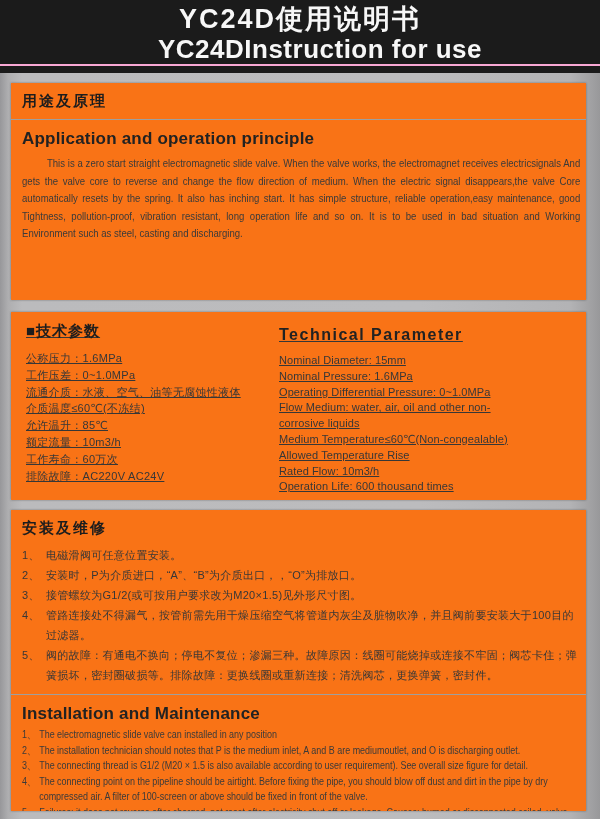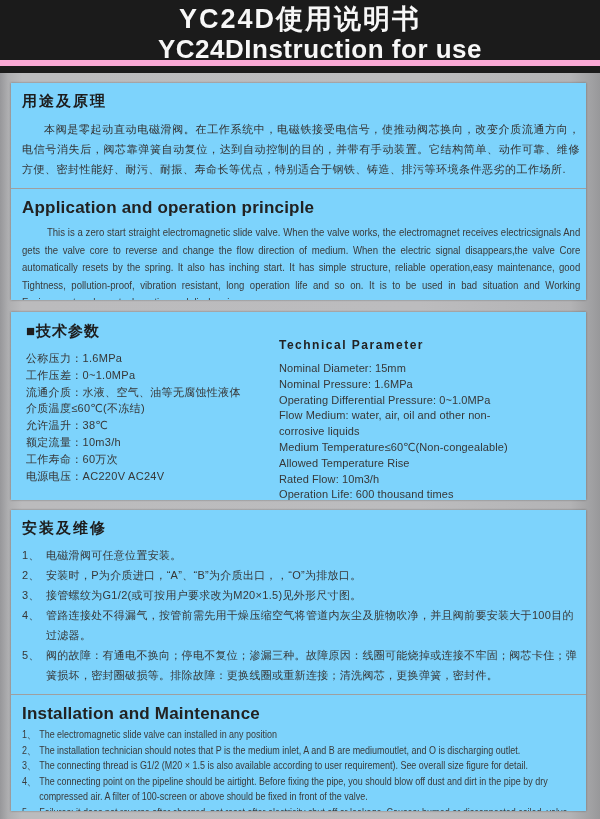--- a/index.html
+++ b/index.html
@@ -11,36 +11,36 @@
     color: #373737;
   }
 
   
   .header {
     height: 66px;
     background: #1b1b1b;
     color: #f7f7f7;
     text-align: center;
     padding-top: 3px;
-    border-bottom: 6px solid #f9a8d4;
+    border-bottom: 2px solid #f9a8d4;
   }
   .header-strip { height: 7px; background: #1b1b1b; }
   .title-zh { font-size: 27px; font-weight: bold; letter-spacing: 2px; line-height: 32px; }
   .title-en { font-size: 26px; font-weight: bold; letter-spacing: 0.5px; line-height: 29px; margin-left: 40px; }
 
   
   .box {
     margin: 0 14px 0 11px;
-    background: #7dd3fc;
+    background: #f97316;
     padding: 8px 6px 8px 11px;
     box-shadow: 0 0 2px rgba(40,40,40,0.45);
     overflow: hidden;
   }
   .box1 { margin-top: 10px; height: 217px; }
-  .box2 { margin-top: 12px; height: 188px; display: flex; }
+  .box2 { margin-top: 12px; height: 188px; display: flex; text-decoration: underline; }
   .box3 { margin-top: 10px; height: 301px; }
 
   .h-zh { font-size: 15px; font-weight: bold; color: #1d1d1d; line-height: 19px; letter-spacing: 2px; }
   .h-en { font-size: 17px; font-weight: bold; color: #222; line-height: 21px; letter-spacing: 0.2px; }
 
   .p-zh {
     margin-top: 9px;
     font-size: 11px;
     line-height: 20px;
     text-indent: 2em;
@@ -61,21 +61,21 @@
     color: #3a3a3a;
     width: 115%;
     transform: scaleX(0.87);
     transform-origin: 0 0;
   }
 
   
   .col-zh { width: 257px; flex: 0 0 auto; padding-left: 4px; }
   .col-en { flex: 1; }
   .tp-h-zh { font-size: 15px; font-weight: bold; color: #1d1d1d; margin: 2px 0 9px; letter-spacing: 1px; }
-  .tp-h-en { font-size: 12px; font-weight: bold; color: #222; margin: 18px 0 9px; letter-spacing: 1.5px; }
+  .tp-h-en { font-size: 16px; font-weight: bold; color: #222; margin: 6px 0 9px; letter-spacing: 1.5px; }
   .col-zh .tp-line { font-size: 11px; line-height: 16.8px; letter-spacing: 0.3px; }
   .col-en .tp-line { font-size: 11px; line-height: 15.8px; letter-spacing: 0.1px; }
 
   
   .list-zh { margin-top: 8px; }
   .list-zh .li { display: flex; font-size: 11px; line-height: 20px; letter-spacing: 0.3px; }
   .list-zh .num { flex: 0 0 24px; }
   .list-zh .txt { flex: 1; }
 
   .h-en-install { margin-top: 2px; }
@@ -88,37 +88,36 @@
 <body>
 
 <div class="header">
   <div class="title-zh">YC24D使用说明书</div>
   <div class="title-en">YC24DInstruction for use</div>
 </div>
 <div class="header-strip"></div>
 
 <div class="box box1">
   <div class="h-zh">用途及原理</div>
-  <div class="p-zh">本阀是零起动直动电磁滑阀。在工作系统中，电磁铁接受电信号，使推动阀芯换向，改变介质流通方向，电信号消失后，阀芯靠弹簧自动复位，达到自动控制的目的，并带有手动装置。它结构简单、动作可靠、维修方便、密封性能好、耐污、耐振、寿命长等优点，特别适合于钢铁、铸造、排污等环境条件恶劣的工作场所.</div>
   <div class="divider"></div>
   <div class="h-en">Application and operation principle</div>
   <div class="p-en">This is a zero start straight electromagnetic slide valve. When the valve works, the electromagnet receives electricsignals And gets the valve core to reverse and change the flow direction of medium. When the electric signal disappears,the valve Core automatically resets by the spring. It also has inching start. It has simple structure, reliable operation,easy maintenance, good Tightness, pollution-proof, vibration resistant, long operation life and so on. It is to be used in bad situation and Working Environment such as steel, casting and discharging.</div>
 </div>
 
 <div class="box box2">
   <div class="col-zh">
     <div class="tp-h-zh">■技术参数</div>
     <div class="tp-line">公称压力：1.6MPa</div>
     <div class="tp-line">工作压差：0~1.0MPa</div>
     <div class="tp-line">流通介质：水液、空气、油等无腐蚀性液体</div>
     <div class="tp-line">介质温度≤60℃(不冻结)</div>
-    <div class="tp-line">允许温升：38℃</div>
+    <div class="tp-line">允许温升：85℃</div>
     <div class="tp-line">额定流量：10m3/h</div>
     <div class="tp-line">工作寿命：60万次</div>
-    <div class="tp-line">电源电压：AC220V  AC24V</div>
+    <div class="tp-line">排除故障：AC220V  AC24V</div>
 
   </div>
   <div class="col-en">
     <div class="tp-h-en">Technical Parameter</div>
     <div class="tp-line">Nominal Diameter: 15mm</div>
     <div class="tp-line">Nominal Pressure: 1.6MPa</div>
     <div class="tp-line">Operating Differential Pressure: 0~1.0MPa</div>
     <div class="tp-line">Flow Medium: water, air, oil and other non-</div>
     <div class="tp-line">corrosive liquids</div>
     <div class="tp-line">Medium Temperature≤60℃(Non-congealable)</div>

